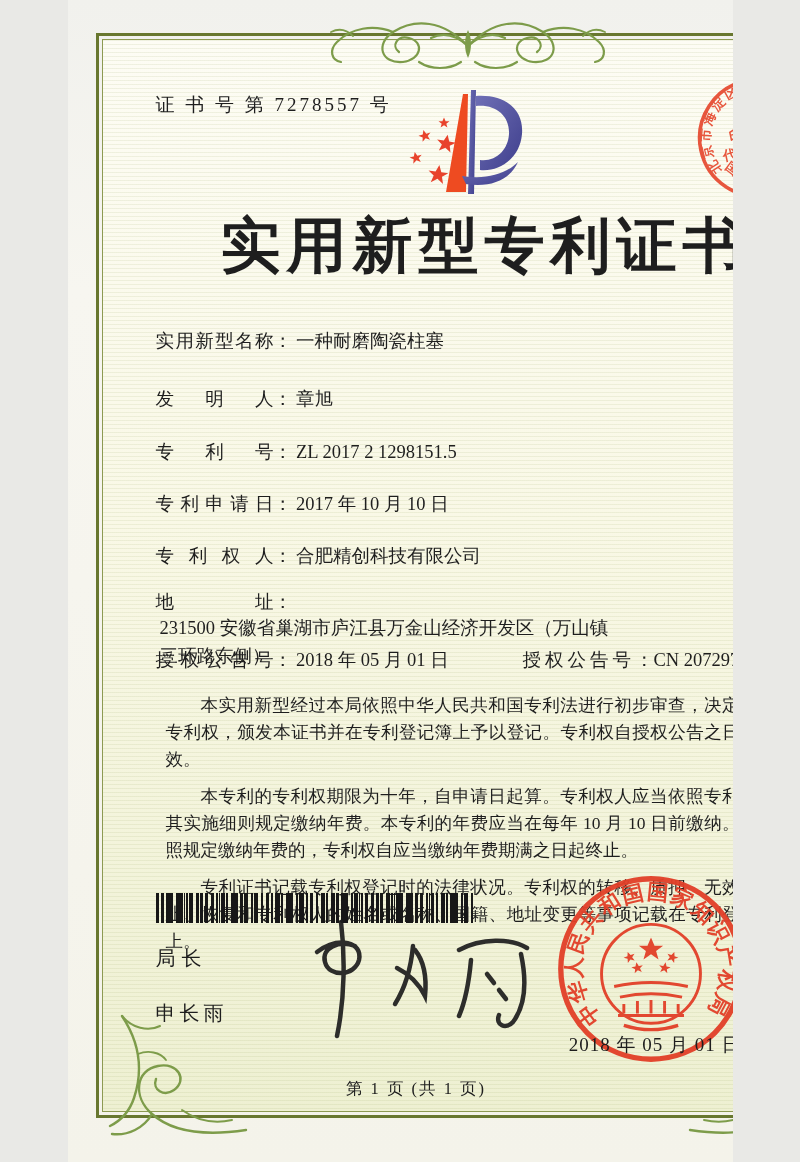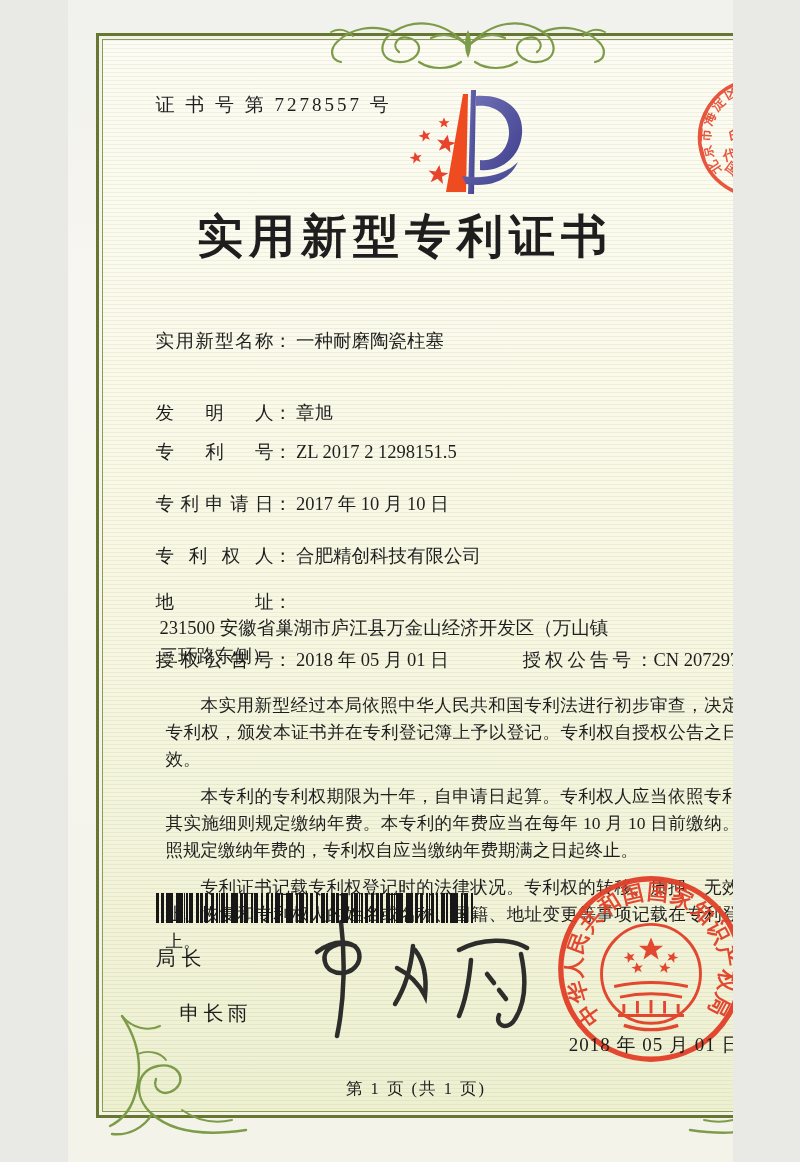--- a/index.html
+++ b/index.html
@@ -7,38 +7,38 @@
         background:linear-gradient(180deg,#f1f1ed 0%,#f7f6f0 25%,#f4f3ea 100%);
         font-family:"Liberation Serif","DejaVu Serif",serif;color:#1e1e1e;}
   .frame{position:absolute;left:28px;top:33px;width:744px;height:1085px;
          border:3px solid #68772f;box-sizing:border-box;}
   .frame-inner{position:absolute;inset:3px;border:1px solid #8d9a52;
          background:linear-gradient(180deg,#fdfcf4 0%,#f9f8e6 45%,#eef0d2 100%);}
   .frame-inner::after{content:"";position:absolute;inset:0;
          background:repeating-linear-gradient(180deg,rgba(150,165,95,.13) 0 1px,transparent 1px 4px);}
   .abs{position:absolute;}
   .cert-no{left:88px;top:92px;font-size:19px;letter-spacing:3px;}
-  .title{left:5px;top:206px;width:100%;text-align:center;font-size:46px;font-weight:bold;
+  .title{left:16px;top:206px;width:100%;text-align:right;font-size:60px;font-weight:bold;
          letter-spacing:6px;}
   .field{left:88px;font-size:18.5px;white-space:nowrap;}
   .field .lbl{display:inline-block;width:118px;text-align:justify;text-align-last:justify;vertical-align:top;}
   .field .val{margin-left:4px;}
   .field.wrap{white-space:normal;}
   .field.wrap .val{display:inline-block;width:462px;vertical-align:top;line-height:28px;}
   .grant-pub{left:455px;top:647px;font-size:18.5px;white-space:nowrap;}
   .grant-pub .lbl{letter-spacing:4px;}
   .body-text{left:88px;top:682px;width:630px;font-size:17.5px;line-height:27px;text-align:justify;}
   .body-text p{margin:10px;text-indent:2em;}
   .barcode{left:88px;top:893px;width:318px;height:30px;
      background:
        repeating-linear-gradient(90deg,#171717 0 2px,transparent 2px 5px),
        repeating-linear-gradient(90deg,#171717 0 1px,transparent 1px 7px),
        repeating-linear-gradient(90deg,#171717 0 3px,transparent 3px 11px);}
   .officer-title{left:88px;top:945px;font-size:20px;letter-spacing:6px;}
-  .officer-name{left:88px;top:1000px;font-size:20px;letter-spacing:4px;margin-left:24px;}
+  .officer-name{left:88px;top:1000px;font-size:20px;letter-spacing:4px;}
   .seal-date{left:490px;top:1032px;width:195px;text-align:center;font-size:19px;letter-spacing:1px;}
   .footer{left:16px;top:1078px;width:100%;text-align:center;font-size:16.5px;letter-spacing:2px;}
   svg{display:block;}
   .stamp{left:610px;top:58px;transform:rotate(-12deg);opacity:.92;}
   .seal{left:486px;top:872px;opacity:.95;}
   .sig{left:205px;top:912px;opacity:.92;}
 </style>
 </head>
 <body>
 
@@ -123,21 +123,21 @@
     <text font-size="16" fill="#e6492f" letter-spacing="4" font-weight="bold">
       <textPath href="#arcBotT">国家知识产权局</textPath>
     </text>
   </svg>
 
   <div class="abs title">实用新型专利证书</div>
 
   <div class="abs field" style="top:328px;">
     <span class="lbl">实用新型名称</span><span>：</span><span class="val">一种耐磨陶瓷柱塞</span>
   </div>
-  <div class="abs field" style="top:400px;">
+  <div class="abs field" style="top:386px;">
     <span class="lbl">发明人</span><span>：</span><span class="val">章旭</span>
   </div>
   <div class="abs field" style="top:439px;">
     <span class="lbl">专利号</span><span>：</span><span class="val">ZL 2017 2 1298151.5</span>
   </div>
   <div class="abs field" style="top:491px;">
     <span class="lbl">专利申请日</span><span>：</span><span class="val">2017 年 10 月 10 日</span>
   </div>
   <div class="abs field" style="top:543px;">
     <span class="lbl">专利权人</span><span>：</span><span class="val">合肥精创科技有限公司</span>

